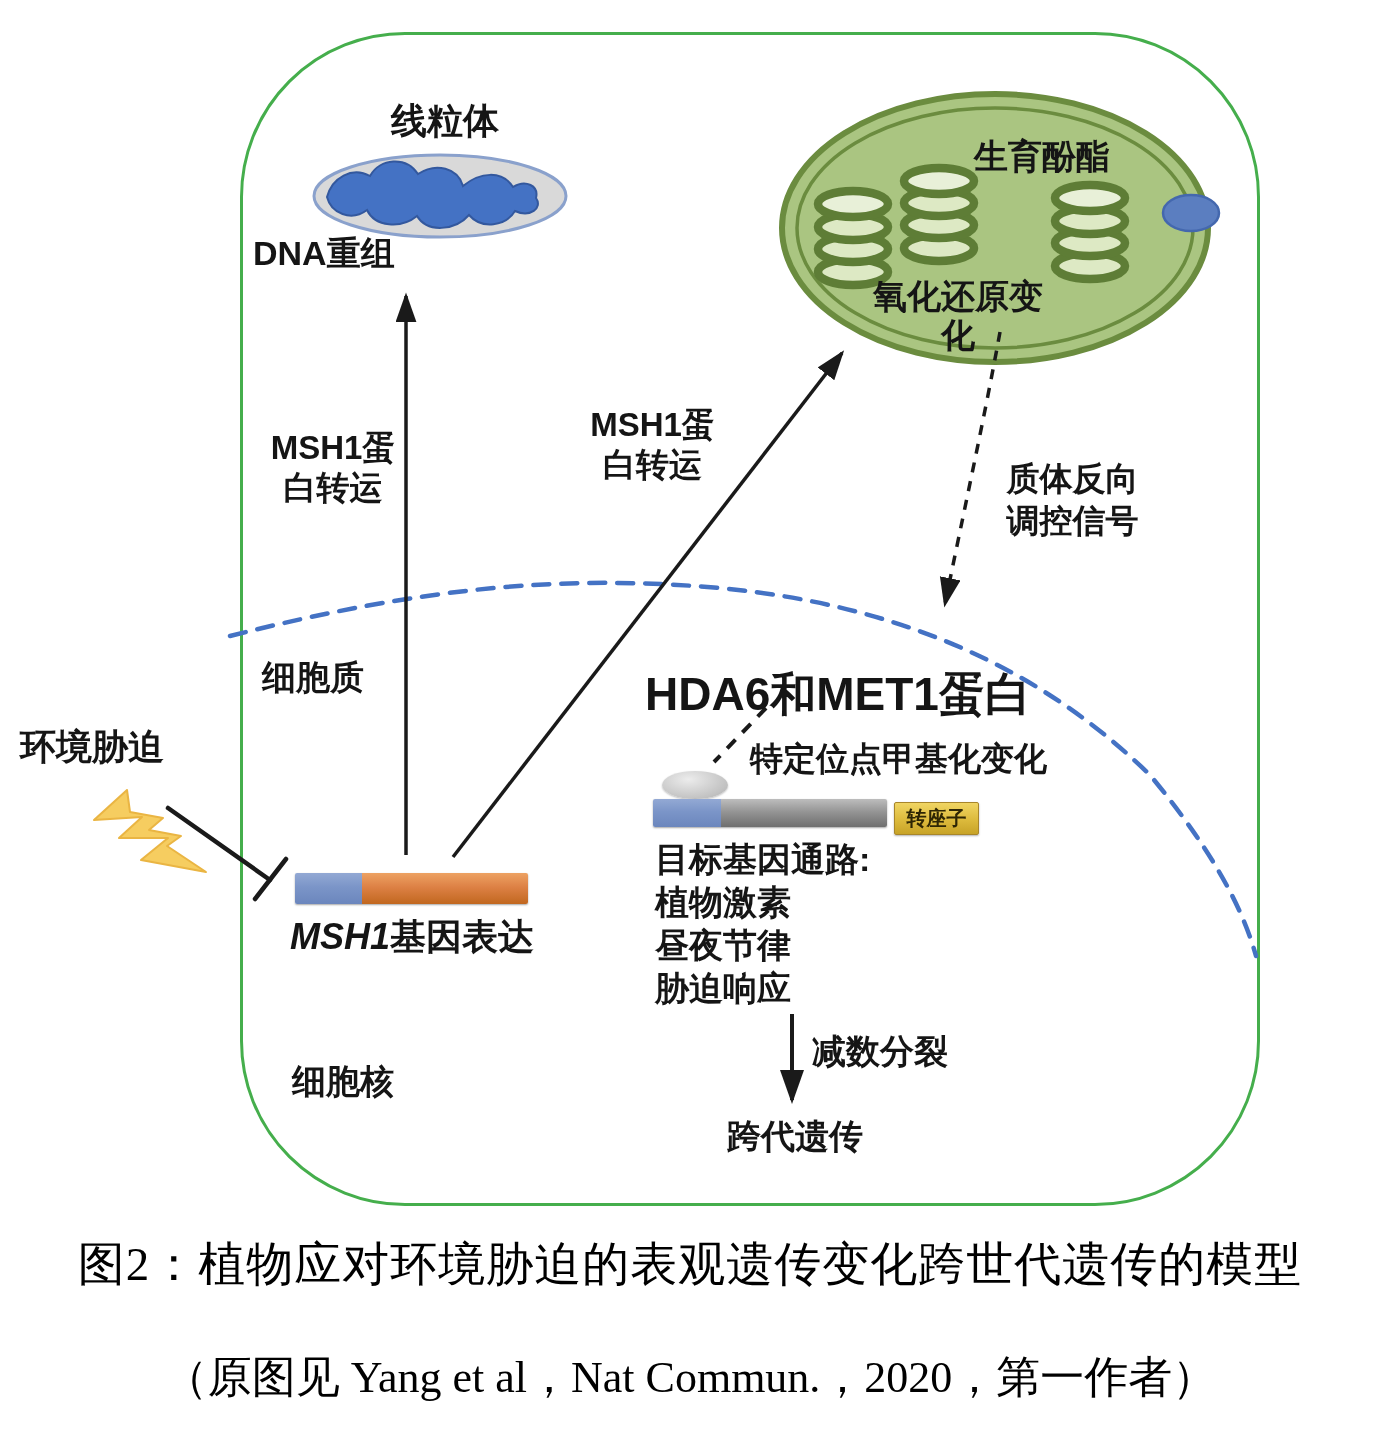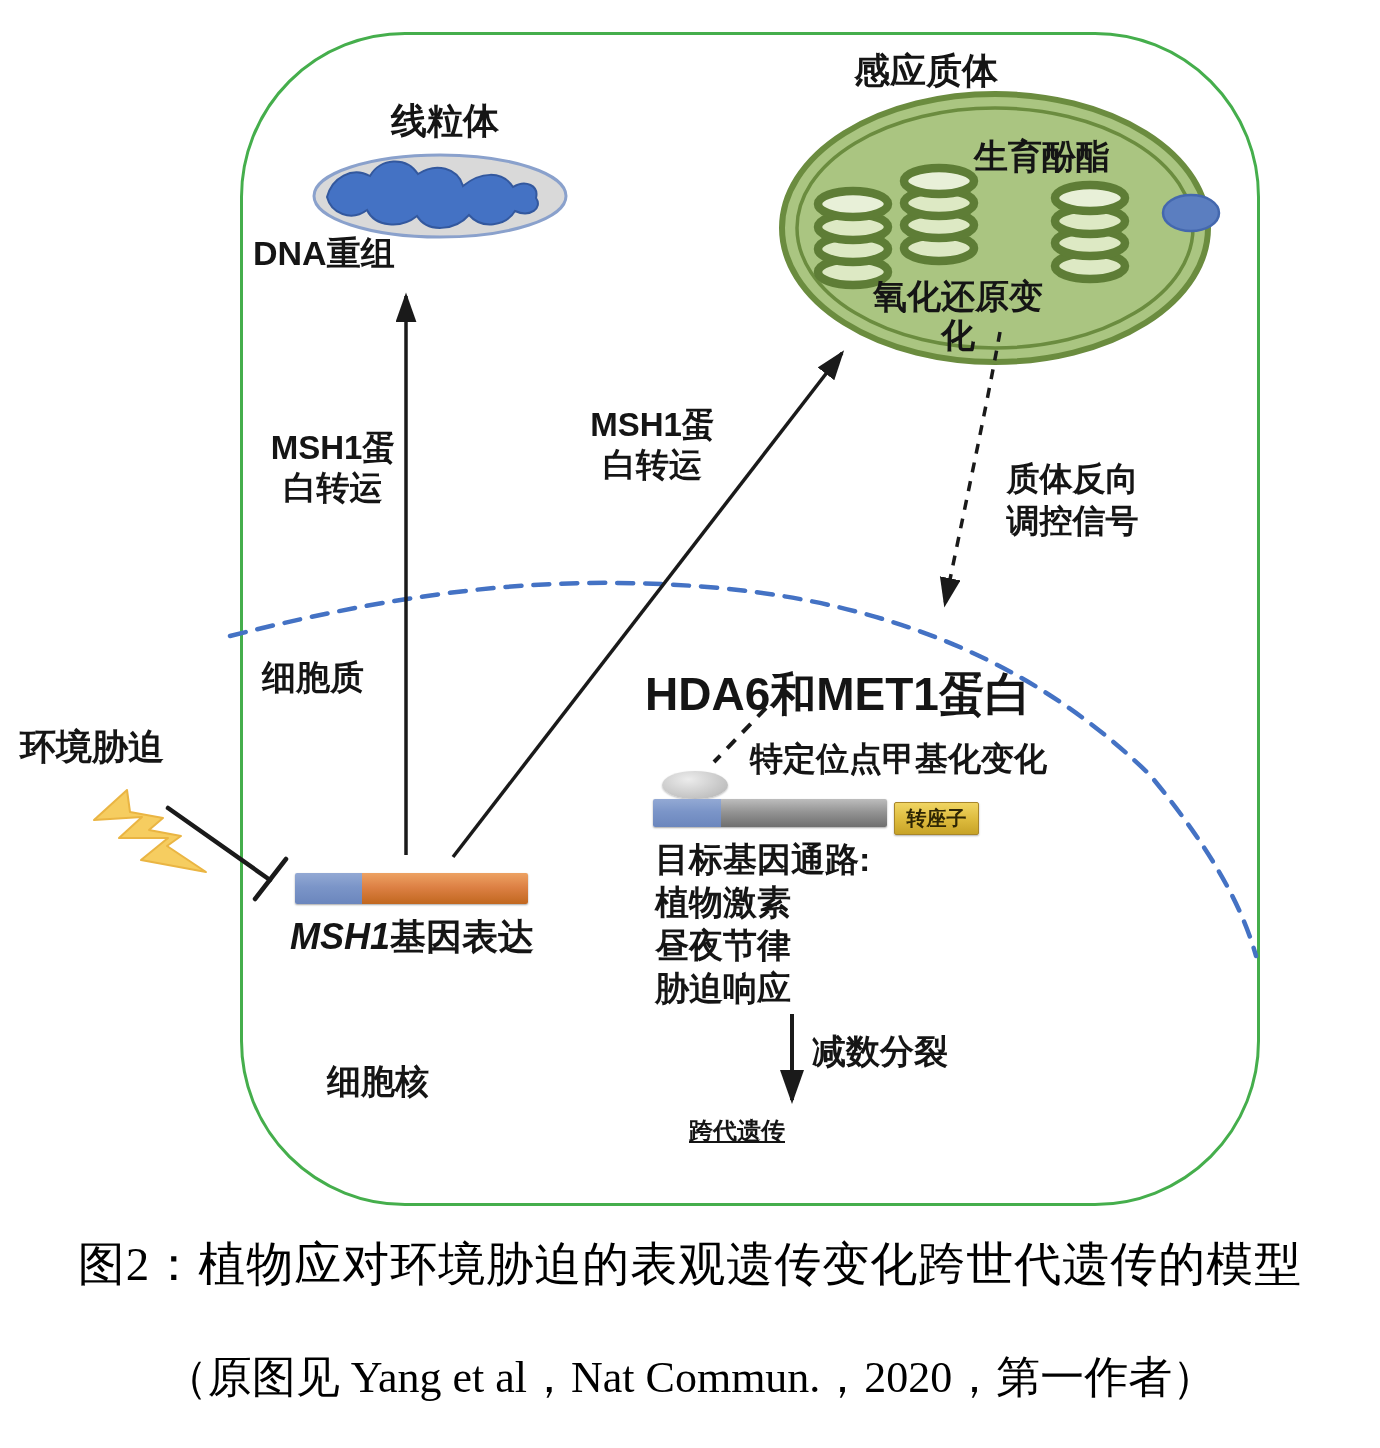--- a/index.html
+++ b/index.html
@@ -106,21 +106,20 @@
       <line x1="286" y1="859" x2="255" y2="899"></line>
     </g>
 
     <polygon points="127,790 94,820 142,817 119,838 168,838 141,860 206,872 167,846 181,836 149,830 163,818 130,812" fill="#f6cd60" stroke="#eab543" stroke-width="2" stroke-linejoin="round"></polygon>
   </svg>
 
   <div class="lbl c" style="left:345px;top:100px;width:200px;font-size:36px;">线粒体</div>
 
   <div class="lbl" style="left:253px;top:234px;font-size:34px;">DNA重组</div>
 
-  <div class="lbl c" style="left:826px;top:50px;width:200px;font-size:36px;">感应质体</div>
 
   <div class="lbl c" style="left:910px;top:137px;width:200px;font-size:34px;text-align:right;">生育酚酯</div>
 
   <div class="lbl c" style="left:858px;top:277px;width:200px;font-size:34px;">氧化还原变化</div>
 
   <div class="lbl c pre" style="left:258px;top:428px;width:150px;font-size:33px;line-height:40px;">MSH1蛋
 白转运</div>
 
   <div class="lbl c pre" style="left:575px;top:405px;width:155px;font-size:33px;line-height:40px;">MSH1蛋
 白转运</div>
@@ -145,31 +144,31 @@
 
   <div class="lbl" style="left:655px;top:838px;font-size:34px;line-height:43px;">
     <div>目标基因通路:</div>
     <div>植物激素</div>
     <div>昼夜节律</div>
     <div>胁迫响应</div>
   </div>
 
   <div class="lbl" style="left:812px;top:1032px;font-size:34px;">减数分裂</div>
 
-  <div class="lbl" style="left:689px;top:1117px;font-size:24px;text-decoration:underline;">跨代遗传</div>
+  <div class="lbl" style="left:727px;top:1117px;font-size:34px;">跨代遗传</div>
 
   <div class="lbl" style="left:20px;top:726px;font-size:36px;">环境胁迫</div>
 
   <div class="bar" id="msh1-bar">
     <div class="seg-blue"></div>
     <div class="seg-orange"></div>
   </div>
 
   <div class="lbl" style="left:290px;top:916px;font-size:36px;text-align:center;">
     <span class="gene-italic">MSH1</span><span>基因表达</span>
   </div>
 
-  <div class="lbl" style="left:292px;top:1062px;font-size:34px;margin-left:35px;">细胞核</div>
+  <div class="lbl" style="left:292px;top:1062px;font-size:34px;">细胞核</div>
 
   <div class="caption" id="caption1">图2：植物应对环境胁迫的表观遗传变化跨世代遗传的模型</div>
   <div class="caption" id="caption2">（原图见 Yang et al，Nat Commun.，2020，第一作者）</div>
 
 </div>
 
 </body></html>

